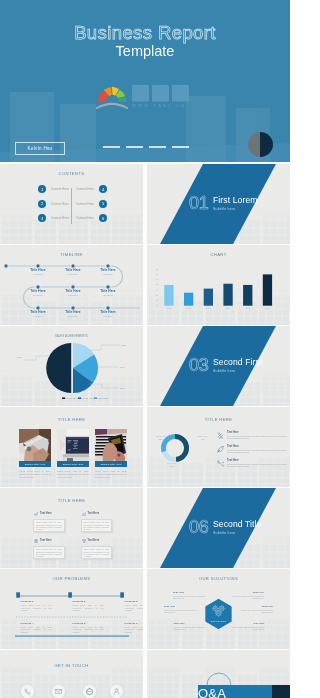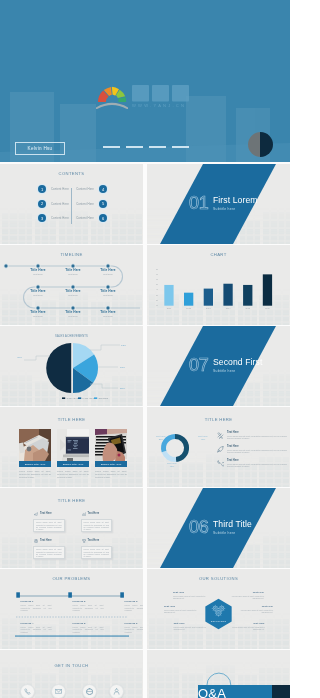--- a/index.html
+++ b/index.html
@@ -120,20 +120,22 @@
     <svg class="bg" viewBox="0 0 290 162" preserveAspectRatio="none">
       <rect x="0" y="0" width="290" height="162" fill="#3a85ad"></rect>
       <g opacity="0.07" fill="#ffffff">
         <rect x="10" y="92" width="44" height="70"></rect>
         <rect x="60" y="104" width="36" height="58"></rect>
         <rect x="186" y="96" width="40" height="66"></rect>
         <rect x="236" y="108" width="34" height="54"></rect>
       </g>
       <path d="M0,152 L290,143 L290,162 L0,162 Z" fill="#4d93b8" opacity="0.45"></path>
     </svg>
+    <div class="ttl">Business Report</div>
+    <div class="sub">Template</div>
 
     <svg id="logo" viewBox="0 0 98 27">
       <g transform="translate(1,3)">
         <path d="M1,17 A15.5,15.5 0 0 1 6.2,5.6 L11.5,11.5 A7.8,7.8 0 0 0 8.8,17 Z" fill="#d9503e"></path>
         <path d="M6.8,5.1 A15.5,15.5 0 0 1 14,1.9 L14.8,9.8 A7.8,7.8 0 0 0 12.1,11 Z" fill="#ec8b2a"></path>
         <path d="M14.8,1.8 A15.5,15.5 0 0 1 22,4.3 L18.2,10.7 A7.8,7.8 0 0 0 15.6,9.8 Z" fill="#f3c41a"></path>
         <path d="M22.7,4.7 A15.5,15.5 0 0 1 28.2,11.3 L20.8,13 A7.8,7.8 0 0 0 18.9,10.3 Z" fill="#8dc63f"></path>
         <path d="M28.5,12.1 A15.5,15.5 0 0 1 29.2,17 L21.4,17 A7.8,7.8 0 0 0 21,13.8 Z" fill="#36a86e"></path>
         <path d="M-1,22.5 Q15,13.2 31,22.5 L31,24.6 Q15,15.6 -1,24.6 Z" fill="#9fadb3"></path>
       </g>
@@ -459,21 +461,21 @@
           <line x1="107" y1="0" x2="107" y2="36"></line>
           <line x1="123" y1="0" x2="123" y2="36"></line>
           <line x1="131" y1="0" x2="131" y2="36"></line>
           <line x1="138" y1="0" x2="138" y2="36"></line>
         </g>
         <rect width="143" height="36" fill="#eaeae9" opacity="0.45"></rect>
       </svg>
       <svg class="band" viewBox="0 0 143 80">
         <polygon points="56,0 129,0 86,80 13,80" fill="#1b6b9e"></polygon>
       </svg>
-      <div class="num">07</div>
+      <div class="num">03</div>
       <div class="ttl">Second First</div>
       <div class="sub">Subtitle here</div>
     </div>
 
   <div class="slide L" style="top:407px">
       <svg class="bldg" viewBox="0 0 143 36" preserveAspectRatio="none">
         <g fill="#cdd7da" opacity="0.62">
           <rect x="2" y="5" width="30" height="31"></rect>
           <rect x="35" y="11" width="21" height="25"></rect>
           <rect x="59" y="3" width="29" height="33"></rect>
@@ -737,21 +739,21 @@
           <line x1="123" y1="0" x2="123" y2="36"></line>
           <line x1="131" y1="0" x2="131" y2="36"></line>
           <line x1="138" y1="0" x2="138" y2="36"></line>
         </g>
         <rect width="143" height="36" fill="#eaeae9" opacity="0.45"></rect>
       </svg>
       <svg class="band" viewBox="0 0 143 80">
         <polygon points="56,0 129,0 86,80 13,80" fill="#1b6b9e"></polygon>
       </svg>
       <div class="num">06</div>
-      <div class="ttl">Third Title</div>
+      <div class="ttl">Second Title</div>
       <div class="sub">Subtitle here</div>
     </div>
 
   <div class="slide L" style="top:569px">
       <svg class="bldg" viewBox="0 0 143 36" preserveAspectRatio="none">
         <g fill="#cdd7da" opacity="0.62">
           <rect x="2" y="5" width="30" height="31"></rect>
           <rect x="35" y="11" width="21" height="25"></rect>
           <rect x="59" y="3" width="29" height="33"></rect>
           <rect x="91" y="13" width="19" height="23"></rect>

